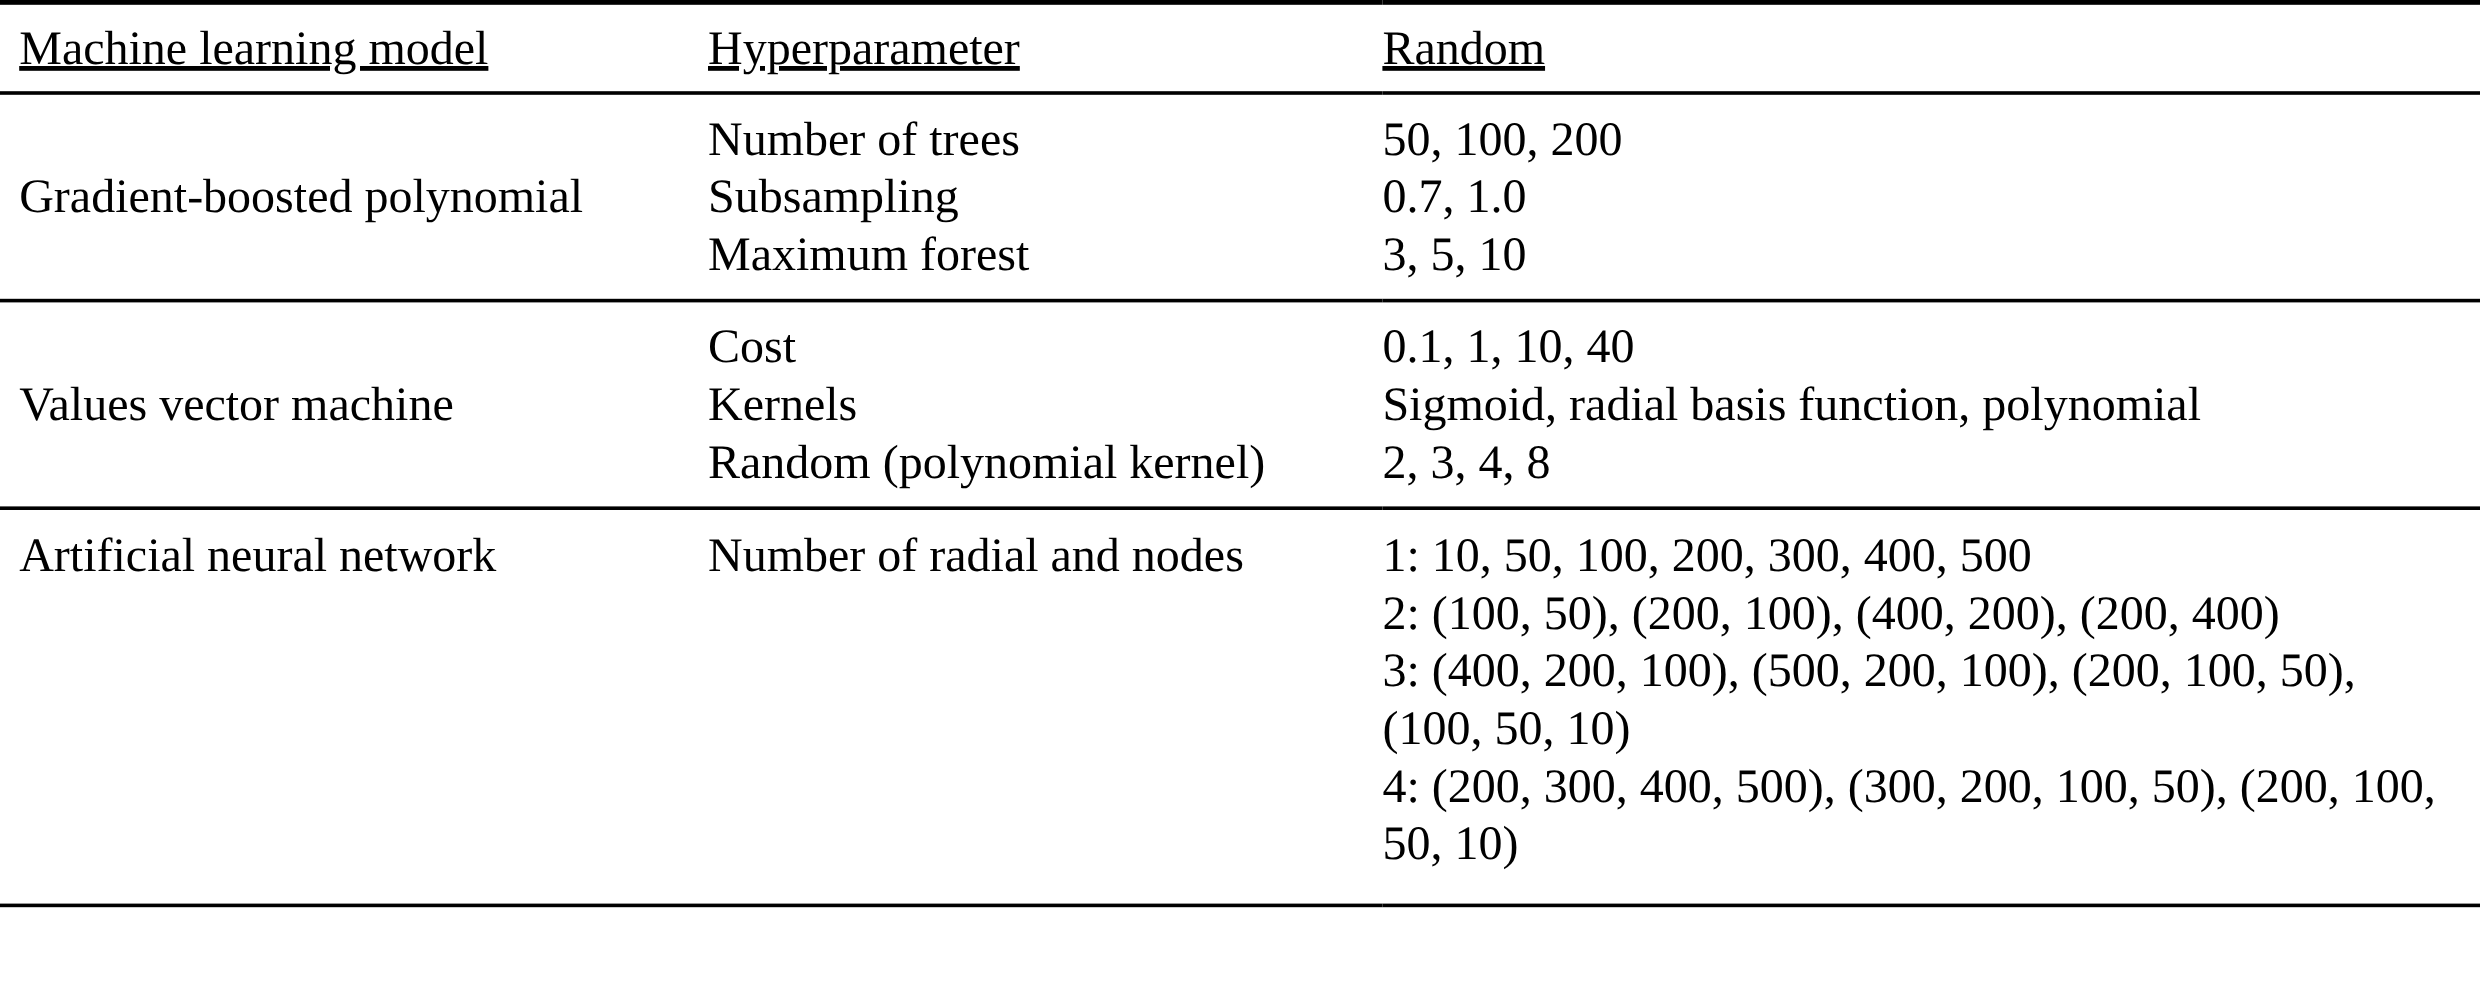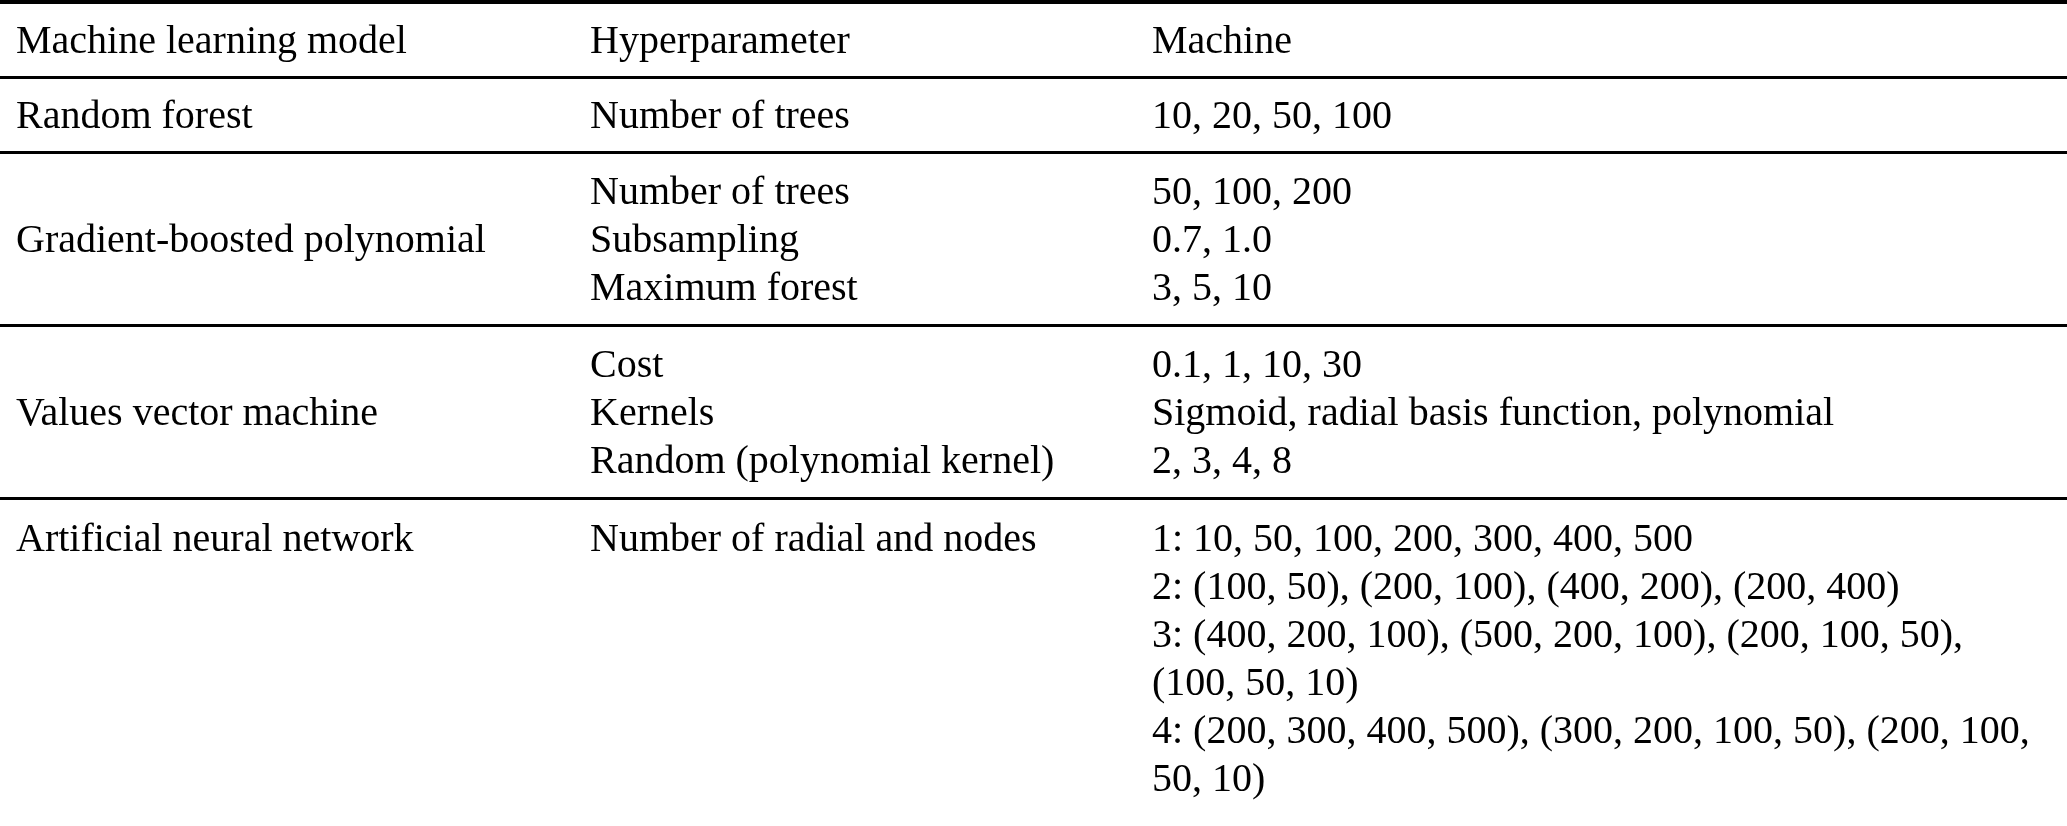--- a/index.html
+++ b/index.html
@@ -18,20 +18,21 @@
     width: 2067px;
     table-layout: fixed;
     border-collapse: collapse;
     border-top: 4px solid #000000;
     border-bottom: 3px solid #000000;
     font-size: 40px;
     line-height: 48px;
   }
   table.hp-table thead tr {
     border-bottom: 3px solid #000000;
+    text-decoration: underline;
   }
   table.hp-table tbody tr {
     border-bottom: 3px solid #000000;
   }
   table.hp-table tbody tr:last-child {
     border-bottom: none;
   }
   th, td {
     font-weight: normal;
     text-align: left;
@@ -50,34 +51,25 @@
 <table class="hp-table">
   <colgroup>
     <col style="width:590px">
     <col style="width:562px">
     <col style="width:915px">
   </colgroup>
   <thead>
     <tr class="r-head">
       <th class="c1">Machine learning model</th>
       <th class="c2">Hyperparameter</th>
-      <th class="c3">Machine</th>
+      <th class="c3">Random</th>
     </tr>
   </thead>
   <tbody>
 
-    <tr class="r-rf">
-      <td class="c1">Random forest</td>
-      <td class="c2">
-        <div class="line">Number of trees</div>
-      </td>
-      <td class="c3">
-        <div class="line">10, 20, 50, 100</div>
-      </td>
-    </tr>
 
     <tr class="r-gbr">
       <td class="c1">Gradient-boosted polynomial</td>
       <td class="c2">
         <div class="line">Number of trees</div>
         <div class="line">Subsampling</div>
         <div class="line">Maximum forest</div>
       </td>
       <td class="c3">
         <div class="line">50, 100, 200</div>
@@ -87,21 +79,21 @@
     </tr>
 
     <tr class="r-svm">
       <td class="c1">Values vector machine</td>
       <td class="c2">
         <div class="line">Cost</div>
         <div class="line">Kernels</div>
         <div class="line">Random (polynomial kernel)</div>
       </td>
       <td class="c3">
-        <div class="line">0.1, 1, 10, 30</div>
+        <div class="line">0.1, 1, 10, 40</div>
         <div class="line">Sigmoid, radial basis function, polynomial</div>
         <div class="line">2, 3, 4, 8</div>
       </td>
     </tr>
 
     <tr class="r-ann">
       <td class="c1">Artificial neural network</td>
       <td class="c2">
         <div class="line">Number of radial and nodes</div>
       </td>

